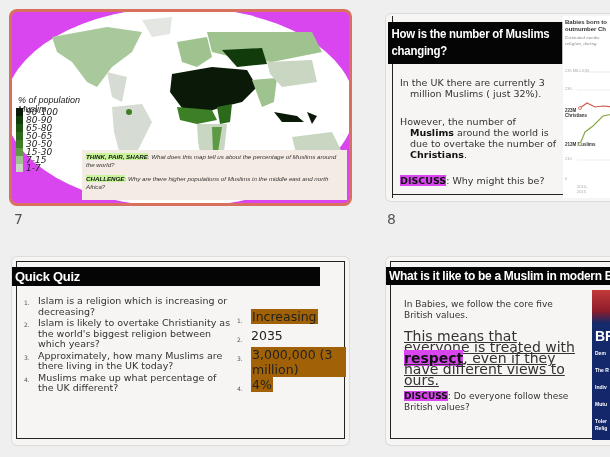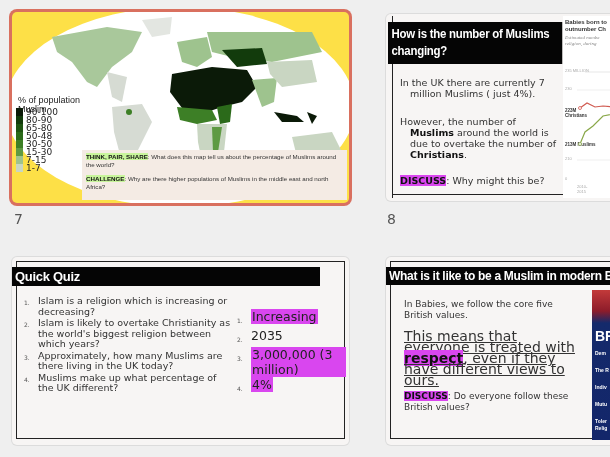--- a/index.html
+++ b/index.html
@@ -3,21 +3,21 @@
 <meta charset="utf-8">
 <style>
   * { box-sizing: border-box; margin: 0; padding: 0; }
   html, body { width: 610px; height: 457px; overflow: hidden; background: #efefef; font-family: "Liberation Sans", sans-serif; }
   .grid { position: relative; width: 610px; height: 457px; }
   .thumb { position: absolute; background: #f7f5f4; border-radius: 5px; overflow: hidden; box-shadow: 0 0 0 1px #dcdcdc; }
   .thumb.selected { box-shadow: 0 0 0 3px #d9705f; }
   .slide-num { position: absolute; font-size: 14px; color: #555; font-family: "DejaVu Sans", sans-serif; }
 
   
-  #s7 { left: 12px; top: 12px; width: 337px; height: 191px; background: #fde047; }
+  #s7 { left: 12px; top: 12px; width: 337px; height: 191px; background: #d946ef; font-style: italic; }
   .map { position: absolute; left: 0; top: 0; width: 337px; height: 191px; }
   .legend-title { position: absolute; left: 6px; top: 84px; font-size: 9px; line-height: 9px; color: #222; }
   .legend { position: absolute; left: 4px; top: 96px; }
   .legend-row { display: flex; align-items: center; height: 8px; }
   .legend-swatch { width: 7px; height: 8px; }
   .legend-label { font-size: 9px; line-height: 8px; color: #222; margin-left: 3px; font-family: "DejaVu Sans", sans-serif; }
   .task-box { position: absolute; left: 70px; top: 138px; width: 265px; height: 50px; background: #f4ebe4; padding: 3px 4px; font-size: 6.2px; line-height: 8px; color: #333; }
   .hl-green { background: #c8f59c; font-weight: bold; color: #111; }
   .task-p + .task-p { margin-top: 6px; }
 
@@ -37,21 +37,21 @@
 
   
   #s9 { left: 12px; top: 257px; width: 337px; height: 188px; }
   #s9 .title-bar { left: 0; top: 10px; width: 308px; height: 19px; font-size: 13px; line-height: 19px; padding-left: 3px; }
   .quiz-list { position: absolute; left: 12px; top: 39px; width: 210px; list-style: none; }
   .quiz-list li { display: flex; font-size: 9.5px; line-height: 10.5px; color: #333; margin-bottom: 1px; font-family: "DejaVu Sans", sans-serif; }
   .quiz-list .n { width: 14px; font-size: 6px; color: #555; flex: none; padding-top: 2px; }
   .answers { position: absolute; left: 225px; top: 52px; list-style: none; }
   .answers li { display: flex; align-items: flex-start; font-size: 12.5px; line-height: 15px; color: #222; font-family: "DejaVu Sans", sans-serif; }
   .answers .n { width: 14px; font-size: 6px; color: #555; padding-top: 4px; flex: none; }
-  .answers .a { background: #d946ef; padding: 0 1px; }
+  .answers .a { background: #a16207; padding: 0 1px; }
 
   
   #s10 { left: 386px; top: 257px; width: 240px; height: 188px; }
   #s10 .title-bar { left: 0; top: 10px; width: 240px; height: 18px; font-size: 12px; line-height: 18px; padding-left: 3px; white-space: nowrap; }
   .poster { position: absolute; left: 206px; top: 33px; width: 30px; height: 150px; background: linear-gradient(180deg, #c33a3a 0%, #8d1c2a 14%, #142a6b 22%, #13266a 100%); }
   .poster-big { position: absolute; left: 3px; top: 38px; font-size: 14px; font-weight: bold; color: #fff; }
   .poster-item { position: absolute; left: 3px; font-size: 5px; font-weight: bold; color: #fff; white-space: nowrap; }
 </style>
 </head>
 <body>
@@ -105,21 +105,21 @@
       <div class="legend-row">
           <span class="legend-swatch" style="background:#123b0c"></span>
           <span class="legend-label">80-90</span>
         </div>
       <div class="legend-row">
           <span class="legend-swatch" style="background:#1e5412"></span>
           <span class="legend-label">65-80</span>
         </div>
       <div class="legend-row">
           <span class="legend-swatch" style="background:#2b6a1a"></span>
-          <span class="legend-label">50-48</span>
+          <span class="legend-label">50-65</span>
         </div>
       <div class="legend-row">
           <span class="legend-swatch" style="background:#3d7f26"></span>
           <span class="legend-label">30-50</span>
         </div>
       <div class="legend-row">
           <span class="legend-swatch" style="background:#5e9a43"></span>
           <span class="legend-label">15-30</span>
         </div>
       <div class="legend-row">
@@ -135,21 +135,21 @@
       <p class="task-p"><span class="hl-green">THINK, PAIR, SHARE</span><span>: What does this map tell us about the percentage of Muslims around the world?</span></p>
       <p class="task-p"><span class="hl-green">CHALLENGE</span><span>: Why are there higher populations of Muslims in the middle east and north Africa?</span></p>
     </div>
   </div>
   <div class="slide-num" style="left:14px; top:211px;">7</div>
 
   <div class="thumb" id="s8">
     <div class="frame-line" style="left:6px; top:2px; height:182px;"></div>
     <div style="position:absolute; left:6px; top:180px; width:172px; border-top:1.5px solid #222;"></div>
     <div class="title-bar">How is the number of Muslims changing?</div>
-    <div class="body-text" style="left:14px; top:63px; width:160px; padding-left:10px; text-indent:-10px;">In the UK there are currently 7 million Muslims ( just 4%).</div>
+    <div class="body-text" style="left:14px; top:63px; width:160px; padding-left:10px; text-indent:-10px;">In the UK there are currently 3 million Muslims ( just 32%).</div>
     <div class="body-text" style="left:14px; top:102px; width:162px; padding-left:10px; text-indent:-10px;">
       <span>However, the number of </span><b>Muslims</b><span> around the world is due to overtake the number of </span><b>Christians</b><span>.</span>
     </div>
     <div class="body-text" style="left:14px; top:161px; width:160px;">
       <span class="hl-blue">DISCUSS</span><span>: Why might this be?</span>
     </div>
     <div class="chart-panel">
       <div class="chart-title">
         <div>Babies born to</div>
         <div>outnumber Ch</div>

